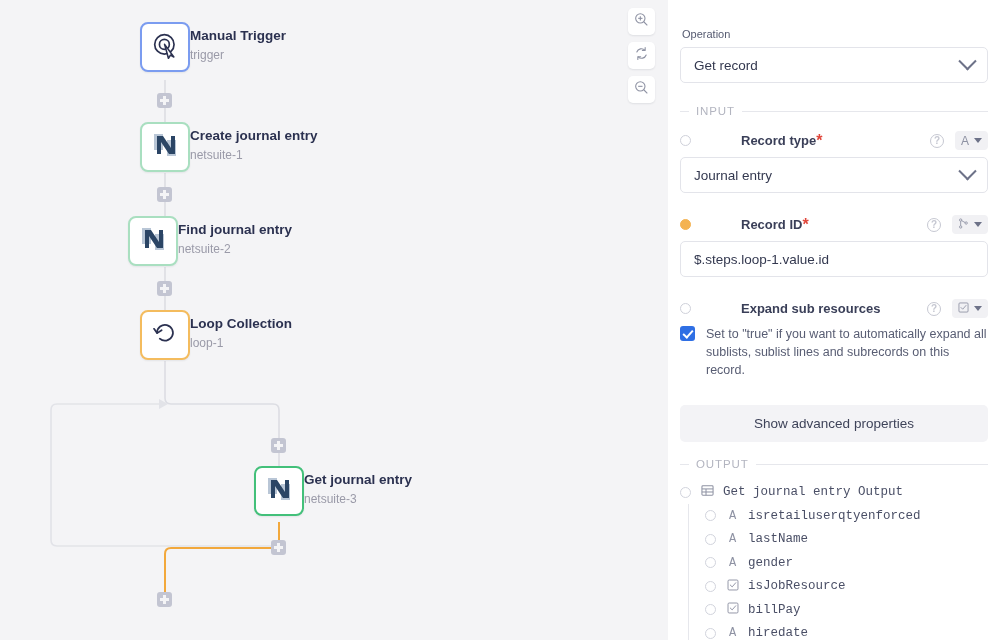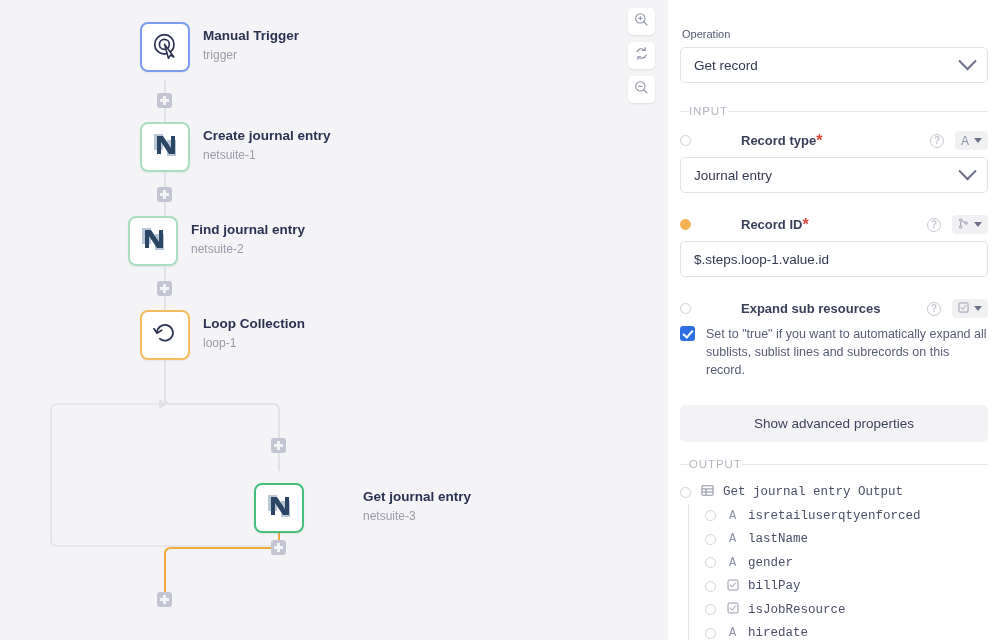--- a/index.html
+++ b/index.html
@@ -28,21 +28,21 @@
     background: #ffffff;
     border-radius: 8px;
     display: flex; align-items: center; justify-content: center;
     box-shadow: 0 1px 2px rgba(16,24,40,.07);
   }
   .node-box.blue   { border: 2px solid #7b9cf0; }
   .node-box.green  { border: 2px solid #a9dfc0; }
   .node-box.greensel { border: 2px solid #43c07a; }
   .node-box.amber  { border: 2px solid #f4bc5e; }
 
-  .node-labels { margin-left: 13px; padding-top: 6px; }
+  .node-labels { padding-top: 6px; }
   .node-title {
     font-size: 13.5px; font-weight: bold; color: #2b3150;
     line-height: 1.25; white-space: nowrap;
   }
   .node-sub {
     font-size: 12px; color: #9a9aa8; line-height: 1.35;
     margin-top: 2px; white-space: nowrap;
   }
 
   
@@ -89,21 +89,21 @@
     justify-content: space-between;
     text-align: center;
   }
   .chev {
     width: 13px; height: 13px; flex: 0 0 13px;
     border-right: 2px solid #6d7288; border-bottom: 2px solid #6d7288;
     transform: rotate(45deg) translate(-3px,-3px);
   }
 
   .section-divider {
-    display: flex; align-items: center; 
+    display: flex; align-items: center; gap: 7px;
     margin: 22px 0 14px 0;
   }
   .section-divider .line-l { width: 9px; height: 1px; background: #e6e7ec; }
   .section-divider .lbl {
     font-size: 11.5px; letter-spacing: .9px; color: #b3b5c0;
   }
   .section-divider .line-r { flex: 1; height: 1px; background: #e6e7ec; }
 
   .prop-head {
     display: flex; align-items: center; margin-bottom: 7px;
@@ -249,21 +249,21 @@
             <path d="M2.6 8.4 L5.3 12.1 L9.1 9.6" stroke="#2b3150" stroke-width="1.5" fill="none" stroke-linecap="round" stroke-linejoin="round"></path>
           </svg>
         </span>
       </div>
       <div class="node-labels">
         <div class="node-title">Loop Collection</div>
         <div class="node-sub">loop-1</div>
       </div>
     </div>
 
-    <div class="node" style="left:254px; top:483px;gap:46px;">
+    <div class="node" style="left:254px; top:466px;">
       <div class="node-box greensel">
         <span>
           <svg width="26" height="26" viewBox="0 0 26 26">
             <rect x="2" y="2" width="9" height="16" fill="#b9c6d6"></rect>
             <rect x="15" y="8" width="9" height="16" fill="#b9c6d6"></rect>
             <path d="M5 4 H11 L19 16 V4 H23 V22 H17 L9 10 V22 H5 Z" fill="#2b4565"></path>
           </svg>
         </span>
       </div>
       <div class="node-labels">
@@ -422,29 +422,29 @@
             <span class="t-bullet"></span>
             <span class="t-icon">A</span>
             <span class="t-label">gender</span>
           </div>
           <div class="tree-row child">
             <span class="t-bullet"></span>
             <span class="t-icon"><svg width="12" height="12" viewBox="0 0 14 14" fill="none">
                 <rect x="1.2" y="1.2" width="11.6" height="11.6" rx="1.3" stroke="#8e92a3" stroke-width="1.1"></rect>
                 <path d="M3.8 7 L6 9.2 L10.2 4.4" stroke="#8e92a3" stroke-width="1.1" fill="none" stroke-linecap="round" stroke-linejoin="round"></path>
               </svg></span>
-            <span class="t-label">billPay</span>
+            <span class="t-label">isJobResource</span>
           </div>
           <div class="tree-row child">
             <span class="t-bullet"></span>
             <span class="t-icon"><svg width="12" height="12" viewBox="0 0 14 14" fill="none">
                 <rect x="1.2" y="1.2" width="11.6" height="11.6" rx="1.3" stroke="#8e92a3" stroke-width="1.1"></rect>
                 <path d="M3.8 7 L6 9.2 L10.2 4.4" stroke="#8e92a3" stroke-width="1.1" fill="none" stroke-linecap="round" stroke-linejoin="round"></path>
               </svg></span>
-            <span class="t-label">isJobResource</span>
+            <span class="t-label">billPay</span>
           </div>
           <div class="tree-row child">
             <span class="t-bullet"></span>
             <span class="t-icon">A</span>
             <span class="t-label">hiredate</span>
           </div>
         </div>
     </div>
   </div>
 </div>

